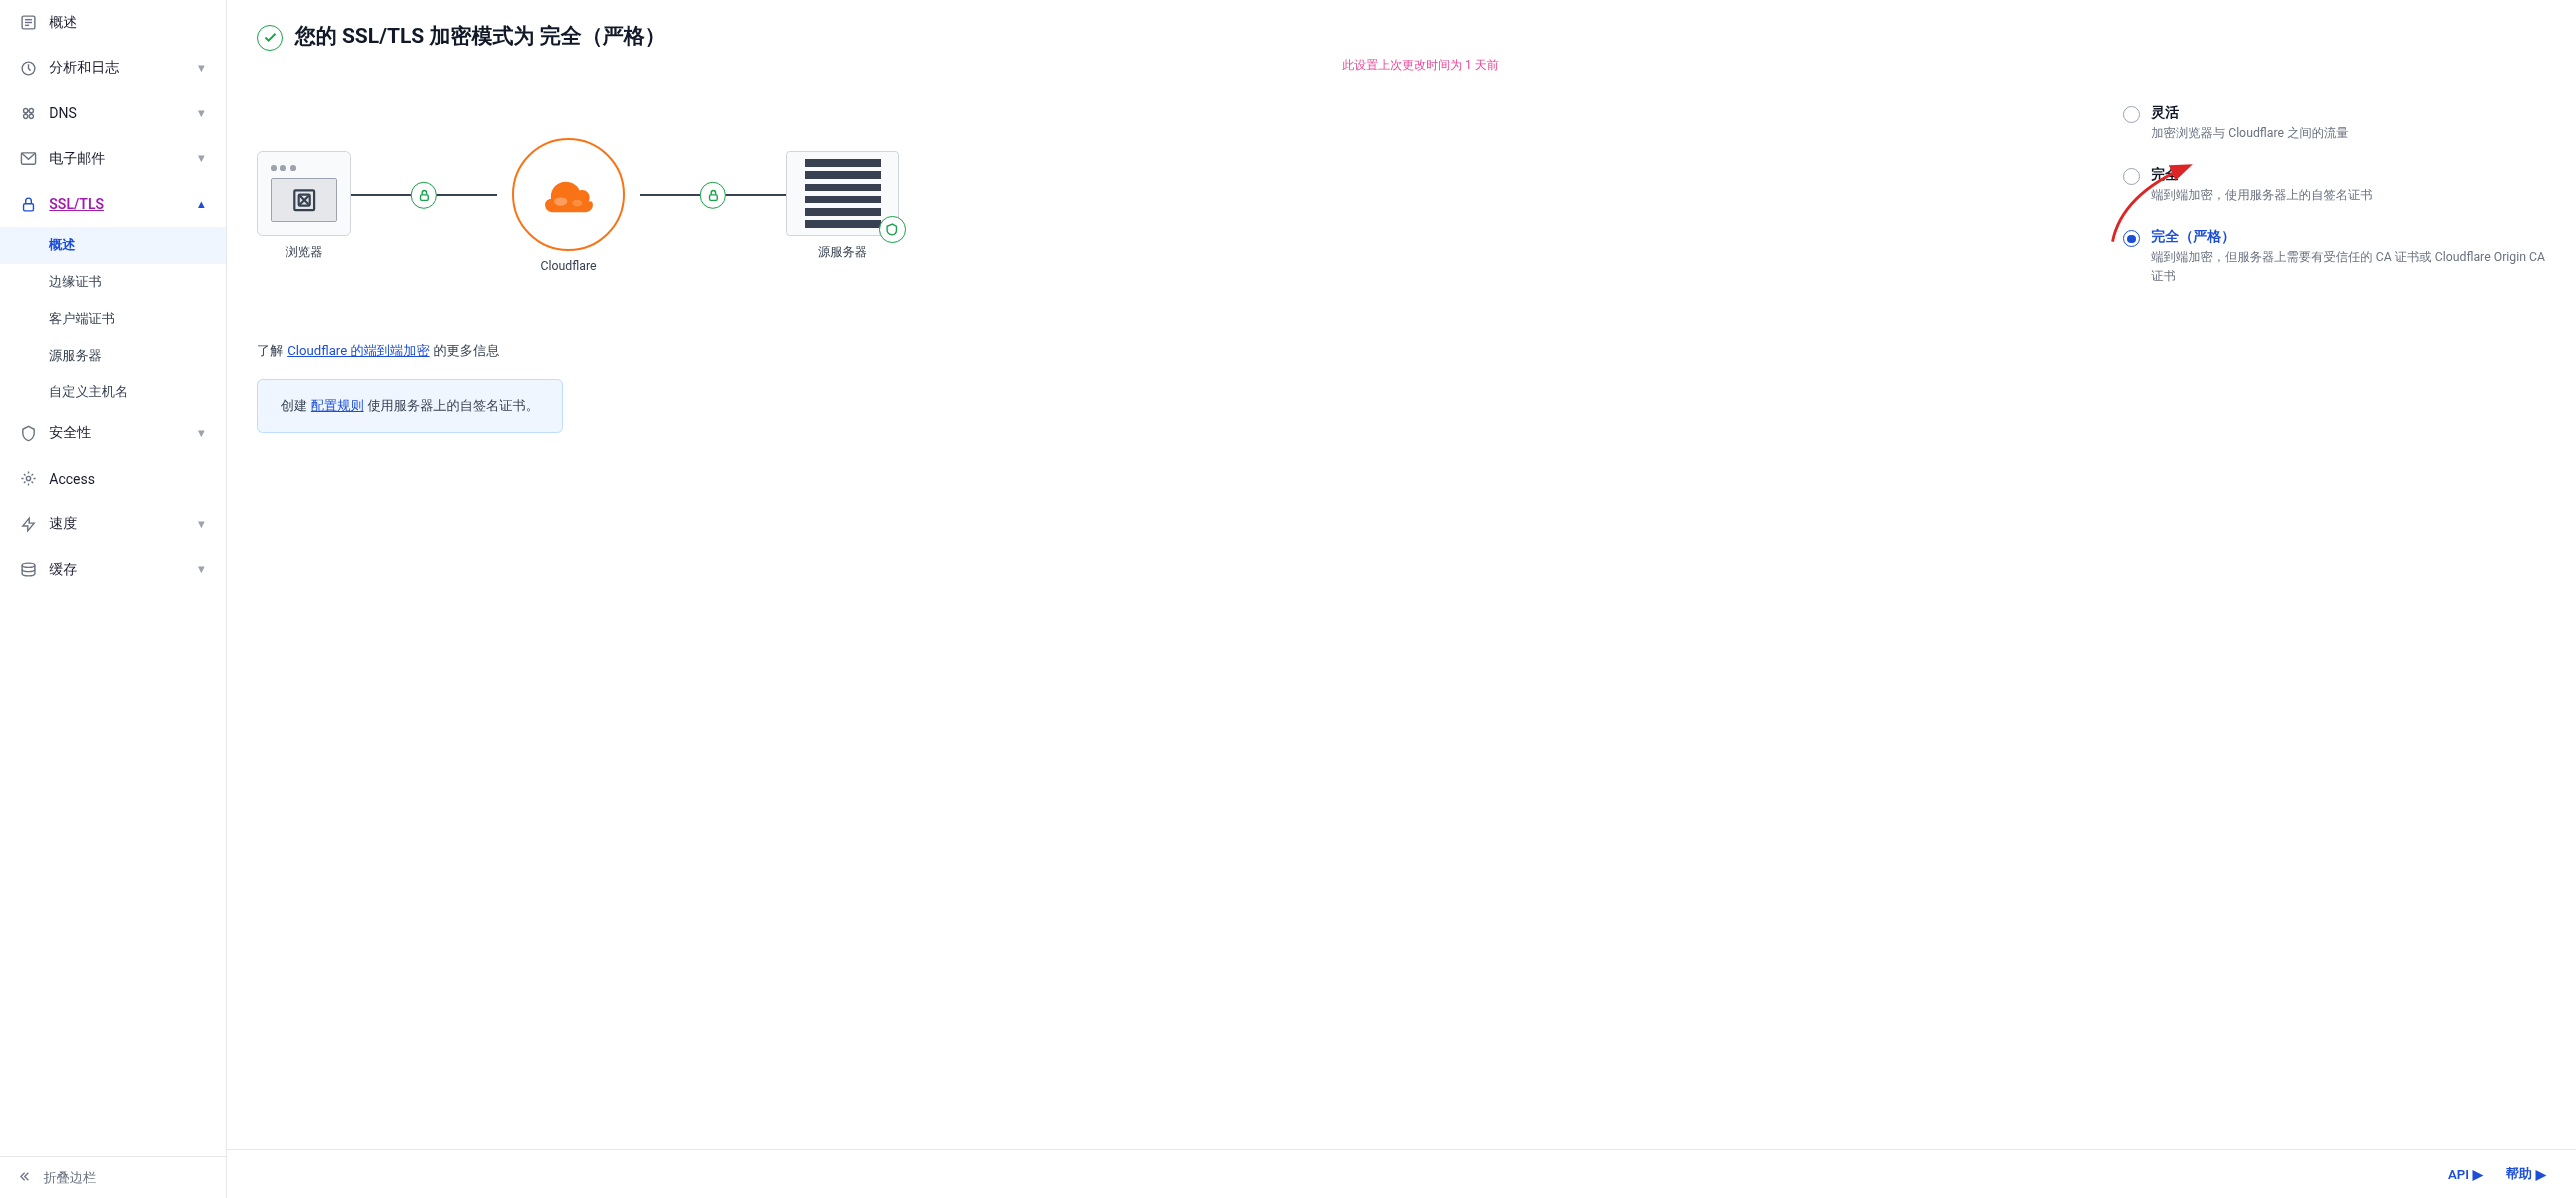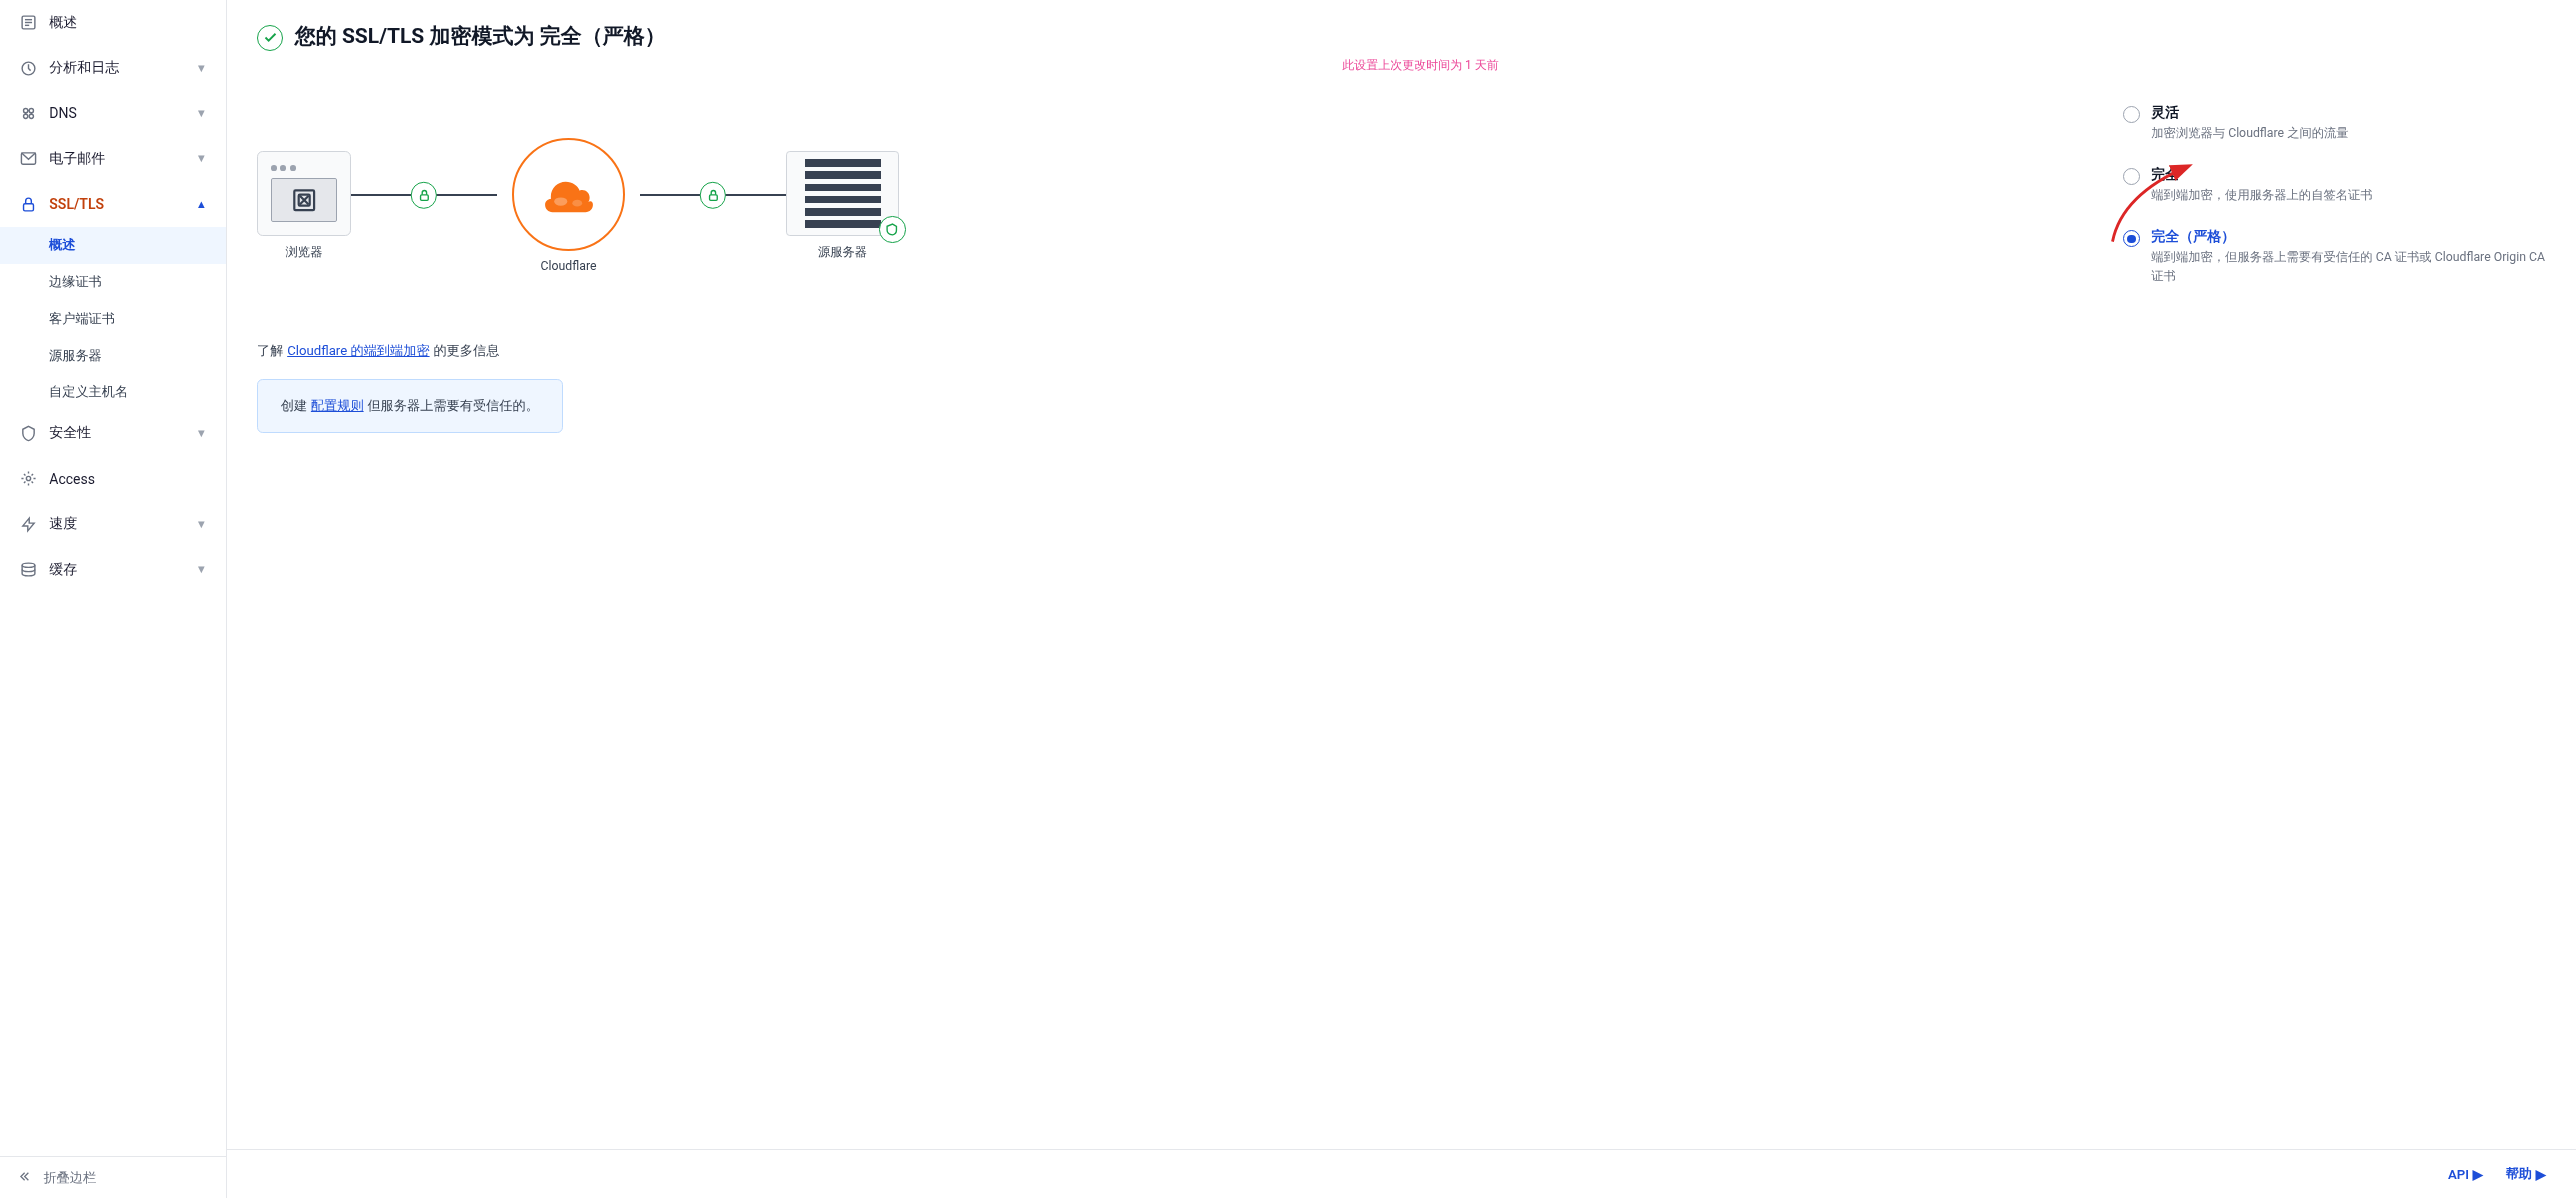--- a/index.html
+++ b/index.html
@@ -495,21 +495,21 @@
   </div>
 
   <div class="sidebar-ssl-section">
     <div class="sidebar-section-header">
       <span class="icon">
         <svg width="17" height="17" viewBox="0 0 24 24" fill="none" stroke="#1d4ed8" stroke-width="2">
           <rect x="5" y="11" width="14" height="10" rx="2"></rect>
             <path d="M8 11V7a4 4 0 018 0v4"></path>
         </svg>
       </span>
-      <span style="color:#c2410c;font-weight:600;">SSL/TLS</span>
+      <span style="color:#a21caf;font-weight:600;text-decoration:underline;">SSL/TLS</span>
       <span class="chevron" style="color:#1d4ed8;">▲</span>
     </div>
     <div class="sidebar-sub">
       <div class="sidebar-sub-item active">
         <span>概述</span>
       </div>
       <div class="sidebar-sub-item">
         <span>边缘证书</span>
       </div>
       <div class="sidebar-sub-item">
@@ -720,21 +720,21 @@
     <div class="learn-more">
       <span>了解 </span>
       <a href="#">Cloudflare 的端到端加密</a>
       <span> 的更多信息</span>
     </div>
 
     
     <div class="config-box">
       <span>创建</span>
       <a href="#">配置规则</a>
-      <span>但服务器上需要有受信任的。</span>
+      <span>使用服务器上的自签名证书。</span>
     </div>
 
   </div>
 
   <div class="footer">
     <a class="footer-link" href="#">
       <span>API</span>
       <span>▶</span>
     </a>
     <a class="footer-link" href="#">

